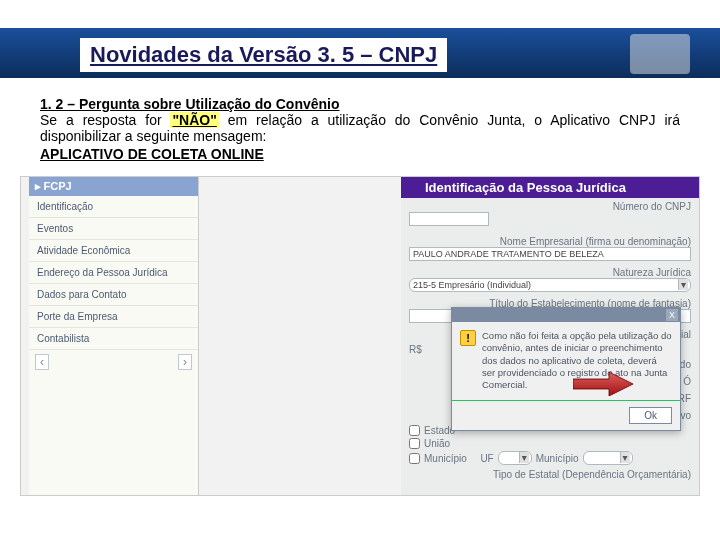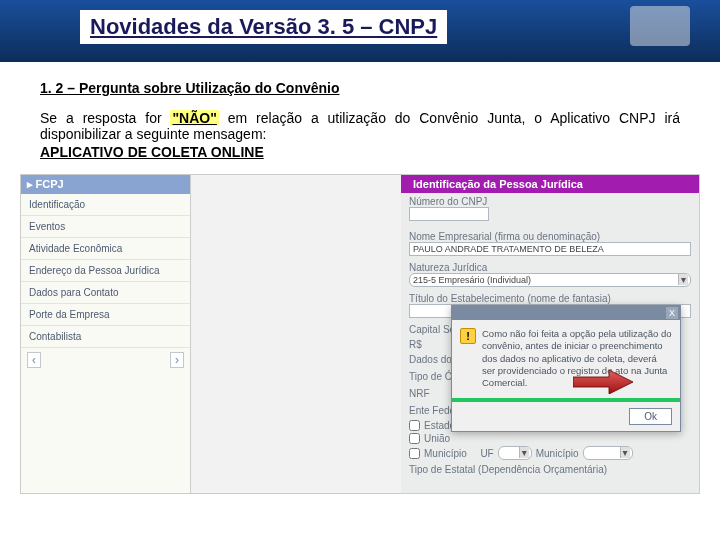--- a/index.html
+++ b/index.html
@@ -4,23 +4,24 @@
 <style>
   * { box-sizing: border-box; margin: 0; padding: 0; }
   body {
     width: 720px; height: 540px;
     font-family: Arial, sans-serif;
     background: #fff;
     overflow: hidden;
     position: relative;
   }
   .header-bar {
-    height: 62px;
+    height: 50px;
     background: linear-gradient(#1a4f9c, #0c2d5a);
     position: relative;
+    margin-top: 28px;
   }
   .header-title {
     position: absolute;
     top: 10px; left: 80px;
     font-size: 22px;
     font-weight: bold;
     color: #1a1a5a;
     background: #fff;
     padding: 4px 10px;
     text-decoration: underline;
@@ -36,21 +37,21 @@
   .content-text {
     padding: 18px 40px 8px 40px;
     font-size: 14px;
     color: #000;
     text-align: justify;
   }
   .content-text .sec-title {
     font-weight: bold;
     text-decoration: underline;
     display: block;
-    margin-bottom: 14px;
+    margin-bottom: 0;
   }
   .content-text .nao {
     font-weight: bold;
     text-decoration: underline;
     background: #ffff80;
     padding: 0 2px;
   }
   .content-text .app-name {
     font-weight: bold;
     text-decoration: underline;
@@ -60,21 +61,21 @@
   .screenshot-area {
     margin: 6px 20px 20px 20px;
     height: 320px;
     position: relative;
     background: #f2f2f2;
     border: 1px solid #ccc;
     overflow: hidden;
   }
   .sidebar {
     position: absolute;
-    left: 0; top: 0;
+    left: 8px; top: 0;
     width: 170px; height: 100%;
     background: #fafaf4;
     border-right: 1px solid #ccc;
   }
   .sidebar-section {
     background: #8aa4d1;
     color: #fff;
     font-size: 11px;
     padding: 3px 6px;
     font-weight: bold;
@@ -99,33 +100,34 @@
     background: #fff;
     cursor: pointer;
   }
   .form-panel {
     position: absolute;
     left: 380px; top: 0; right: 0; height: 100%;
     background: #ebecec;
     padding: 0;
   }
   .panel-header {
-    background: #a21caf;
+    background: #4c1d95;
     color: #fff;
-    font-size: 11px;
-    font-weight: bold;
-    padding: 3px 12px;
+    font-size: 13px;
+    font-weight: bold;
+    padding: 3px 24px;
   }
   .field {
     padding: 3px 8px 3px 8px;
   }
   .field-label {
     font-size: 10px;
     color: #6a7583;
     display: block;
+    text-align: right;
   }
   .field-input {
     width: 100%;
     height: 14px;
     background: #fff;
     border: 1px solid #b0b8c0;
     font-size: 9px;
     padding: 1px 3px;
     color: #444;
   }
@@ -188,21 +190,21 @@
   .modal-text {
     flex: 1;
     color: #4a5462;
     font-size: 9.5px;
     line-height: 1.3;
   }
   .modal-footer {
     display: flex;
     justify-content: flex-end;
     padding: 6px 8px;
-    border-top: 4px solid #22c55e;
+    border-top: 1px solid #22c55e;
   }
   .modal-ok {
     padding: 2px 14px;
     font-size: 10px;
     background: #fff;
     border: 1px solid #7a8aa0;
     color: #4a5a70;
     cursor: pointer;
   }
   .arrow-red {

